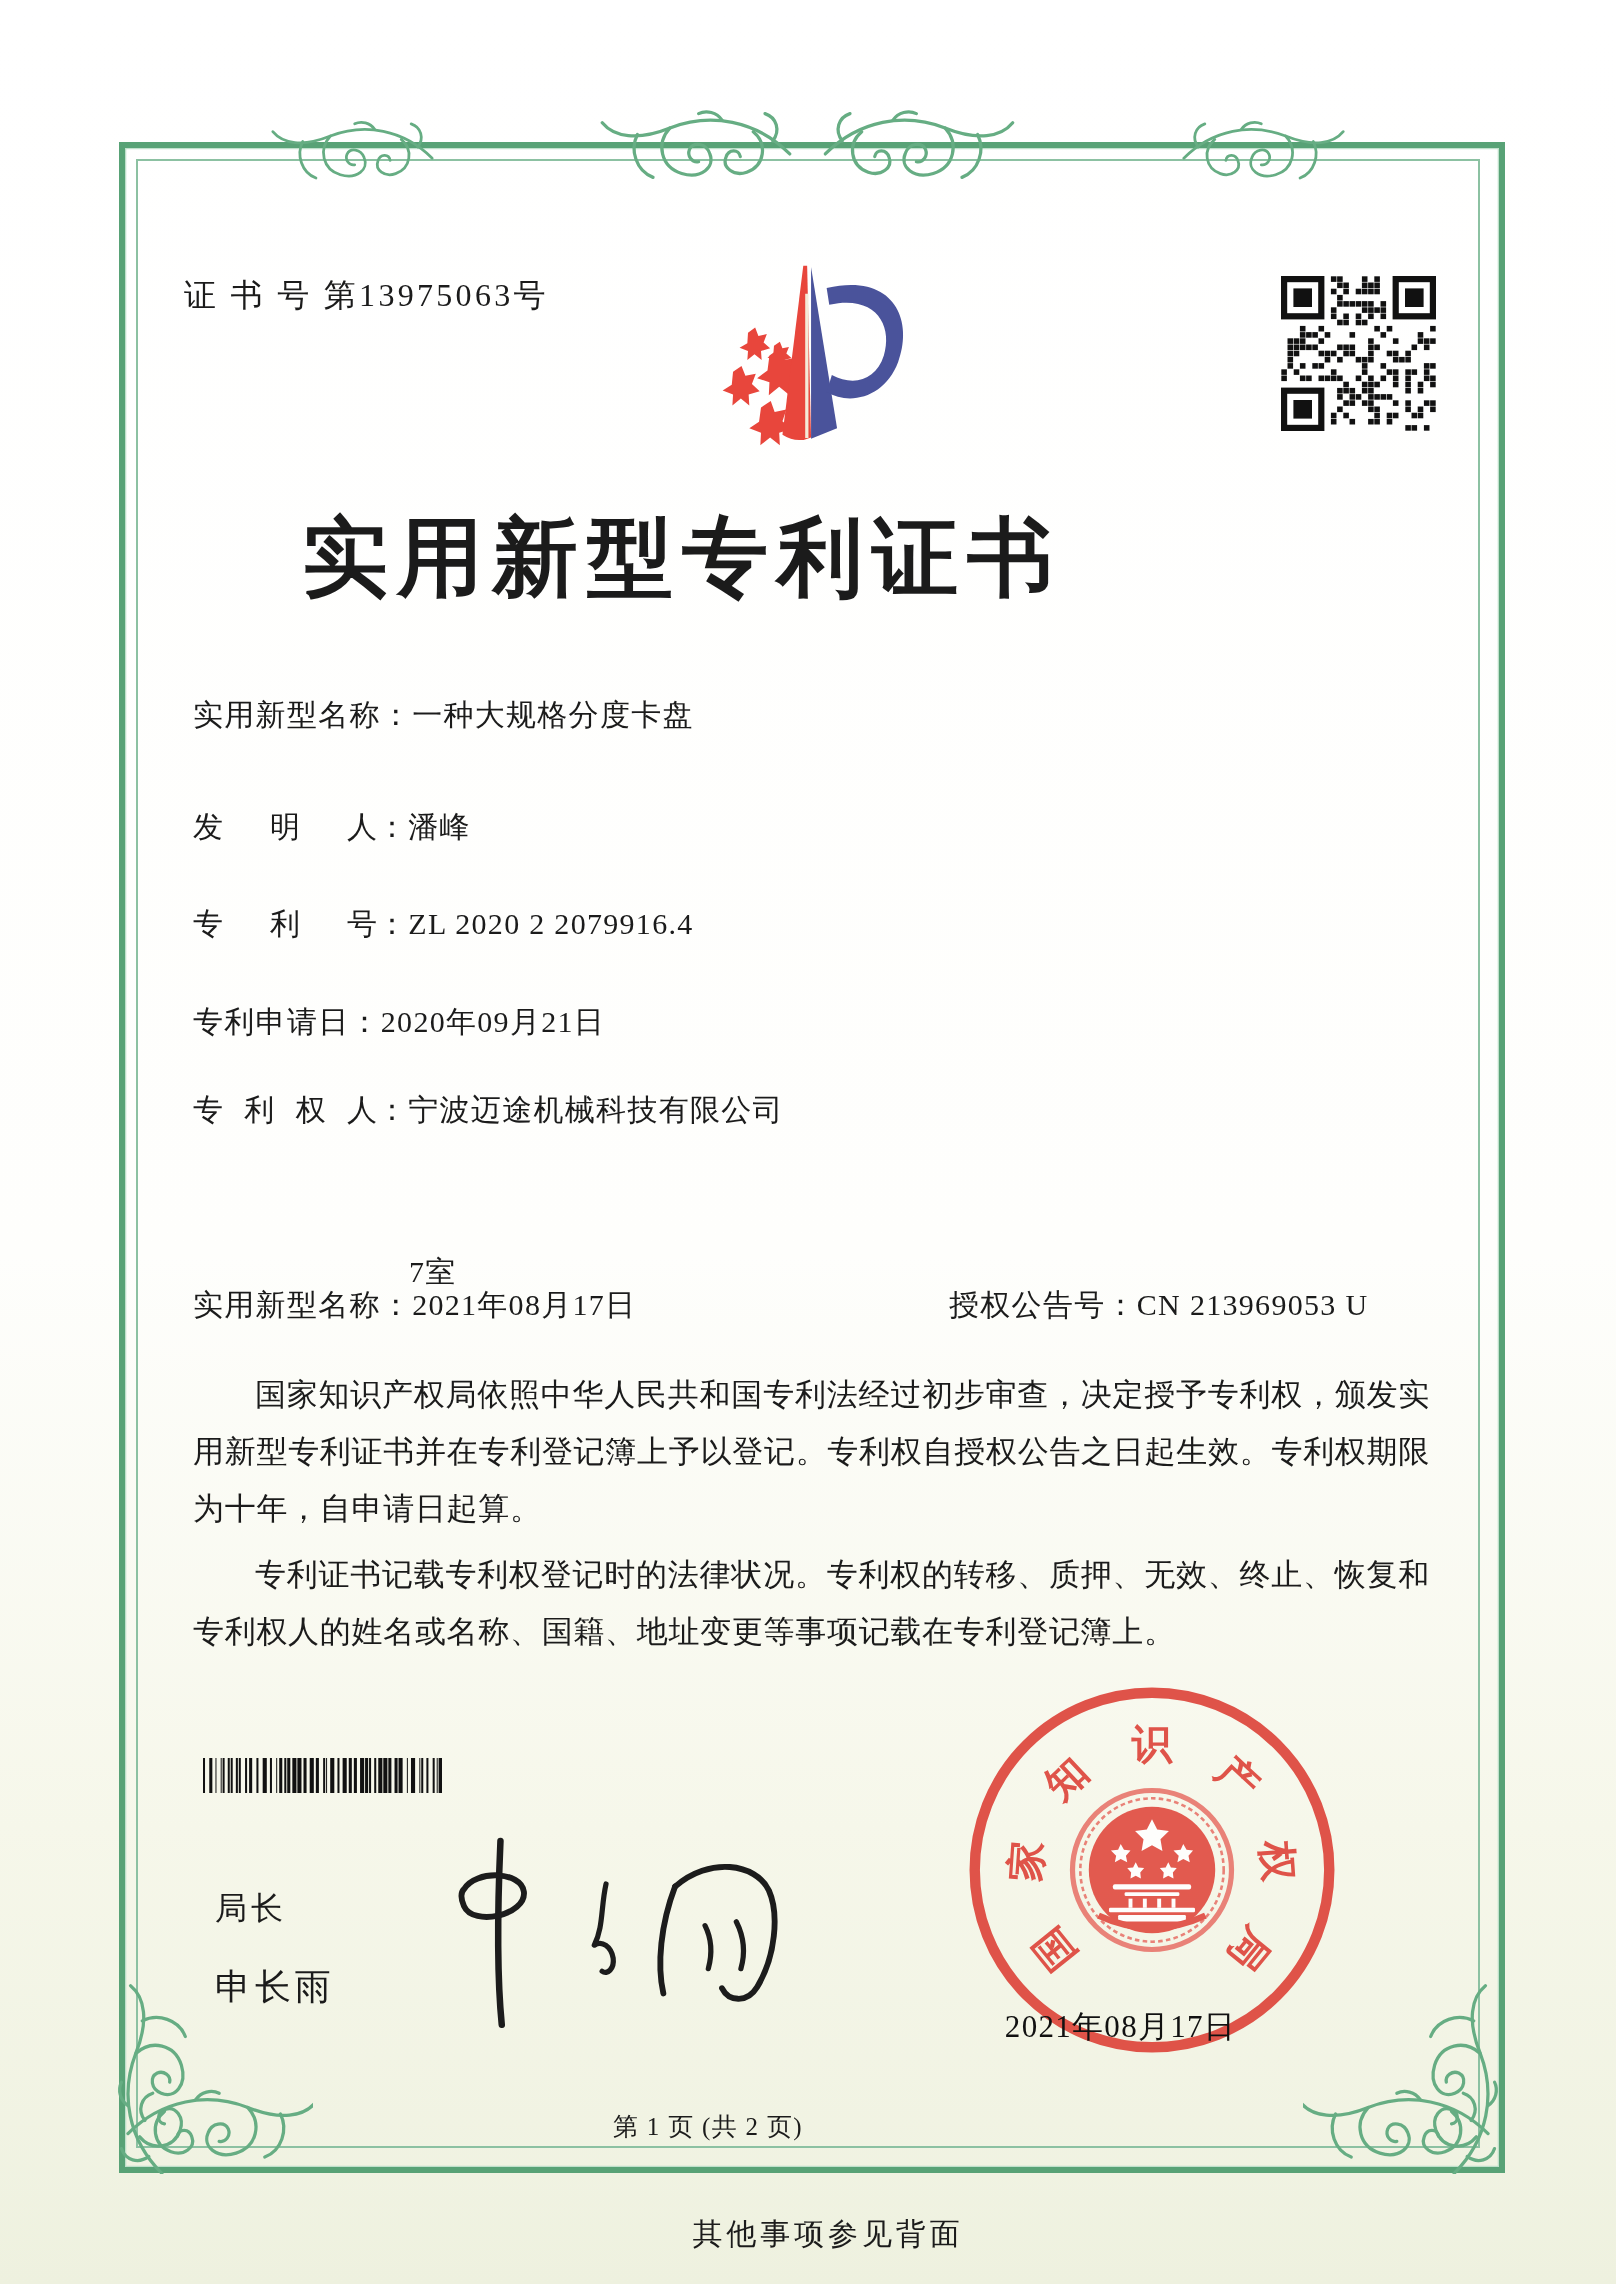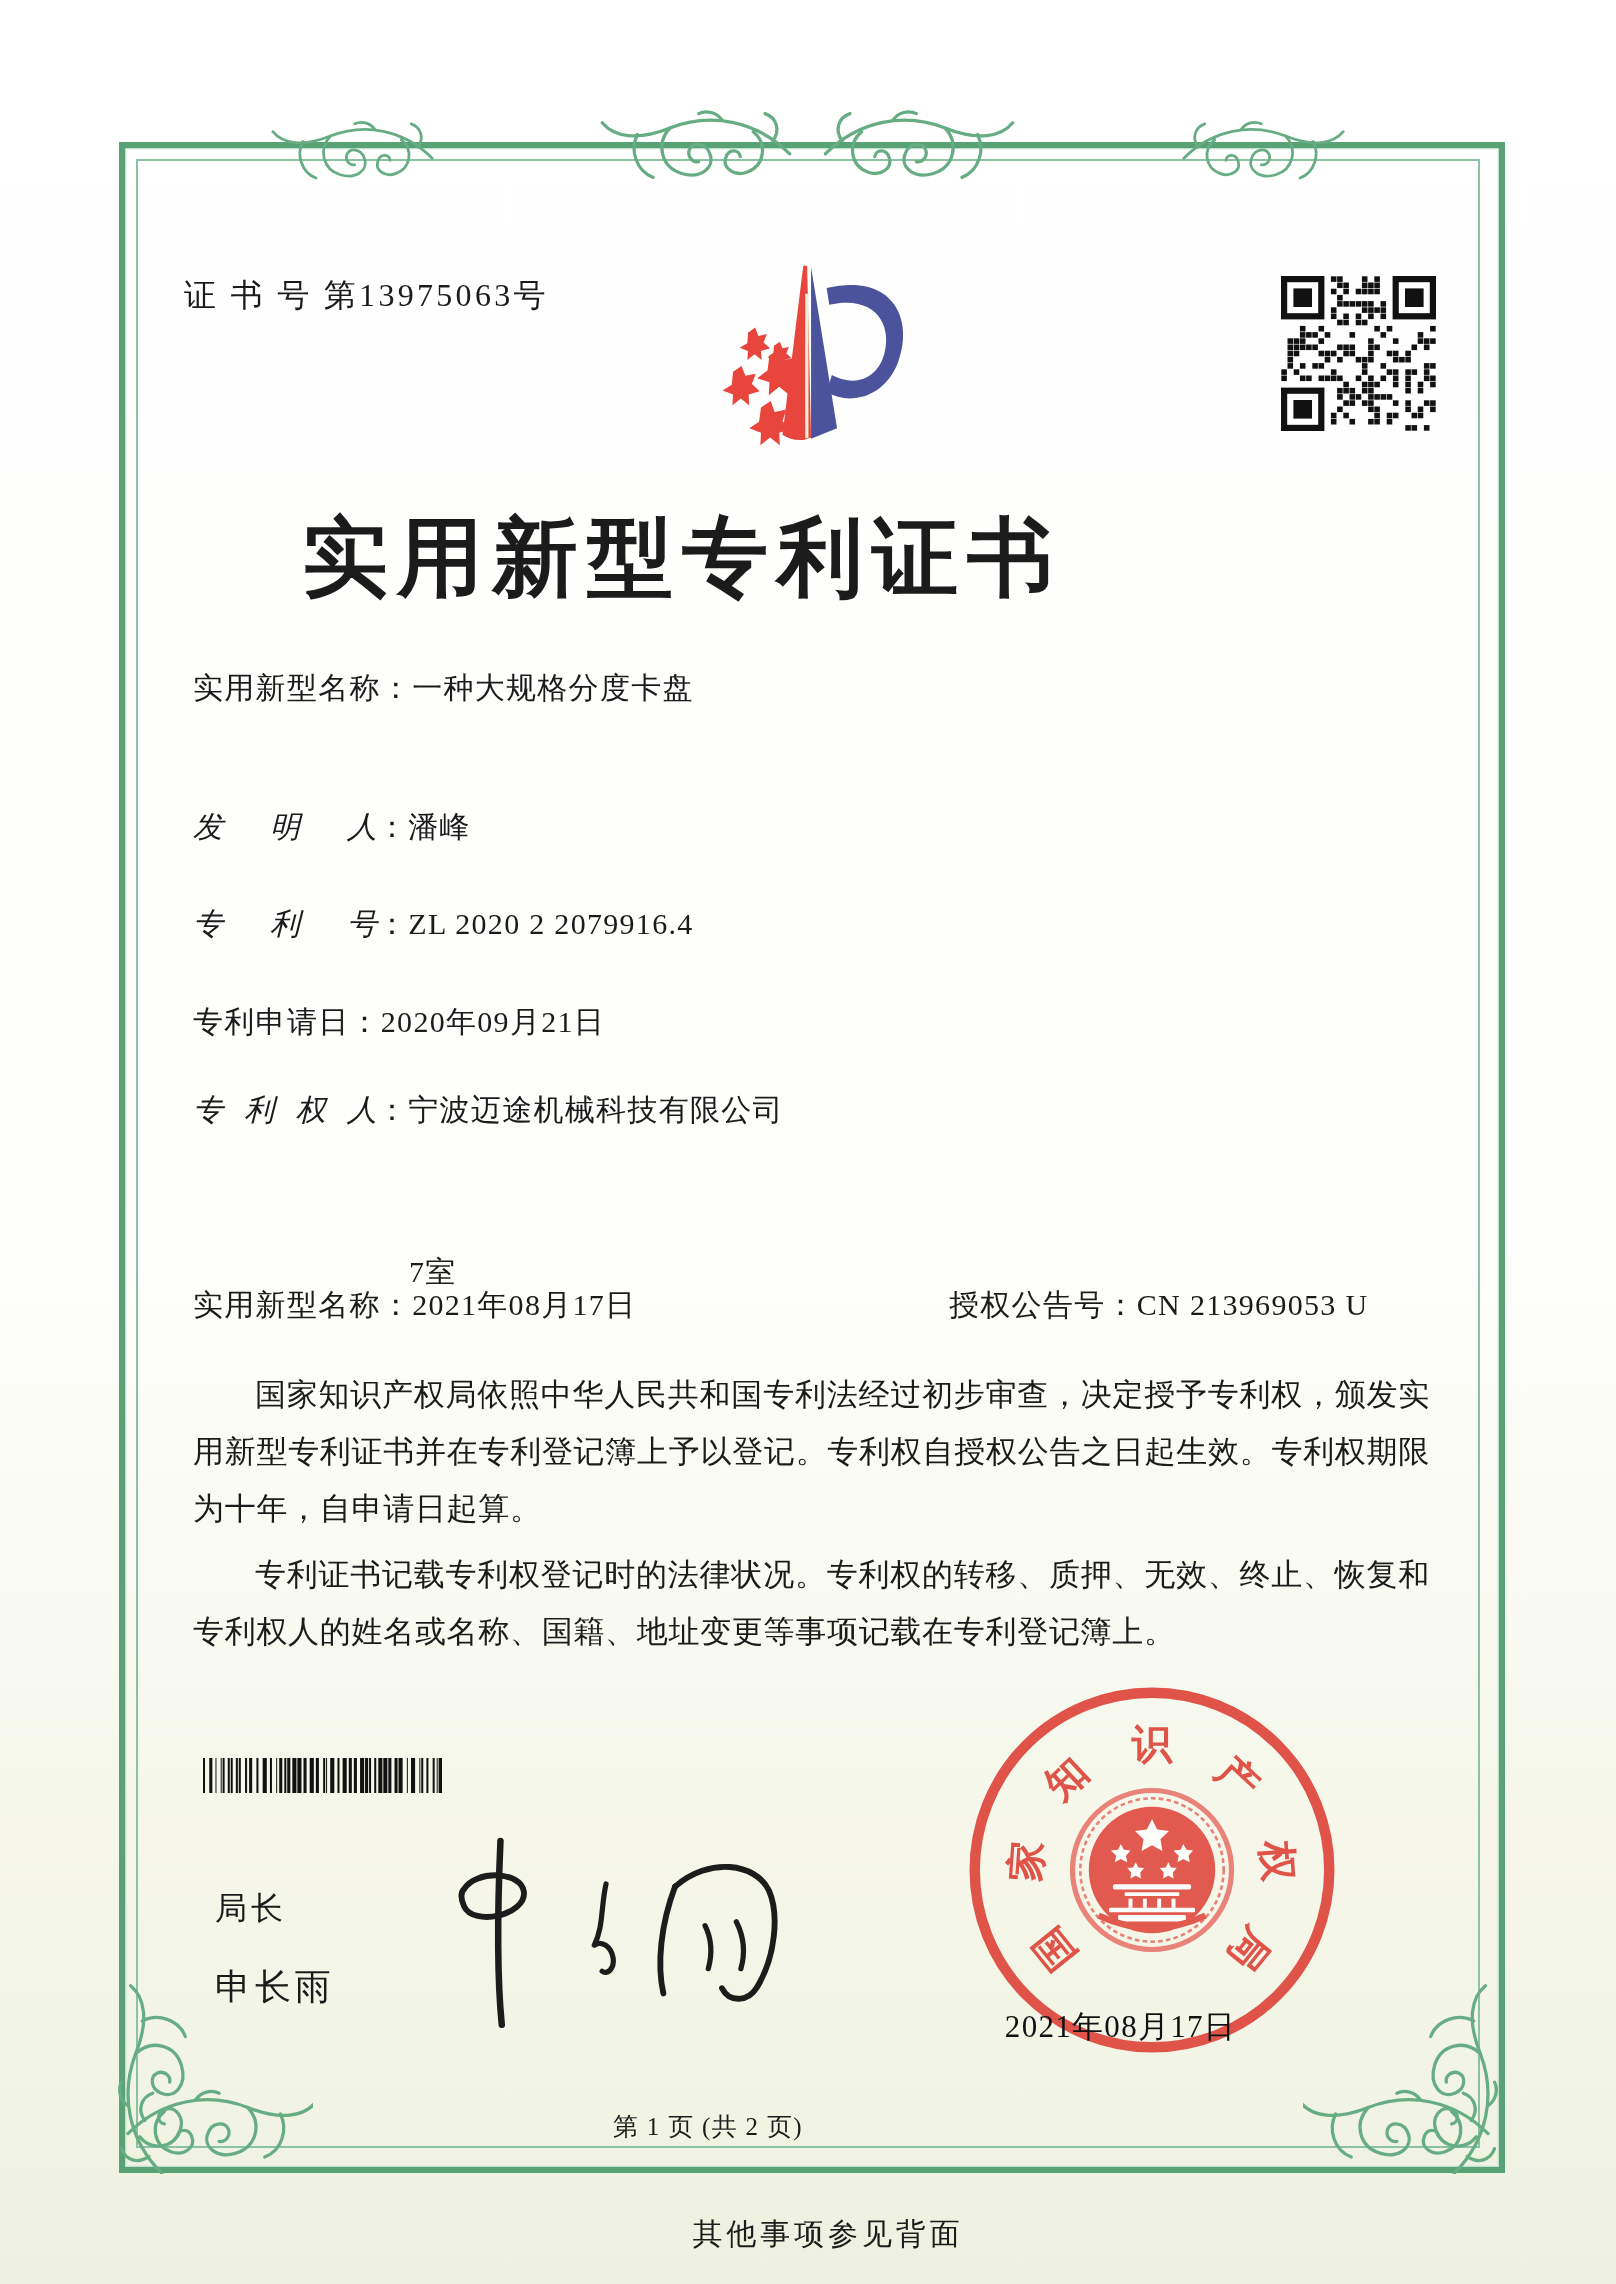--- a/index.html
+++ b/index.html
@@ -16,21 +16,21 @@
   .orn{position:absolute;color:#66ad83;}
   
   .cert-no{position:absolute;left:184px;top:274px;font-size:32px;letter-spacing:3.3px;}
   .logo{position:absolute;left:699px;top:258px;width:215px;height:195px;}
   .qr{position:absolute;left:1281px;top:276px;width:155px;height:155px;}
   .title{position:absolute;left:0;top:500px;width:1364px;text-align:center;
     font-size:86px;font-weight:900;letter-spacing:9px;}
   
   .row{position:absolute;left:193px;font-size:30px;white-space:nowrap;letter-spacing:1.3px;}
   .lab{display:inline-block;vertical-align:top;}
-  .lab.spread{width:184px;text-align:justify;text-align-last:justify;letter-spacing:0;font-style:italic;}
+  .lab.spread{width:184px;text-align:justify;text-align-last:justify;letter-spacing:0;}
   .colon{display:inline-block;}
   .val{letter-spacing:1.3px;}
   .addr2{position:absolute;left:409px;top:1252px;font-size:30px;letter-spacing:1.3px;}
   .grant2{position:absolute;left:756px;top:0;}
   
   .paras{position:absolute;left:193px;top:1366px;width:1237px;font-size:31px;
     line-height:57px;text-align:justify;letter-spacing:0.7px;}
   .paras p{margin:0 0 9px 0;text-indent:2em;}
   
   .barcode{position:absolute;left:203px;top:1758px;width:239px;height:35px;}
@@ -288,21 +288,21 @@
       <rect x="180" y="0" width="70" height="70" fill="#111"></rect>
       <rect x="190" y="10" width="50" height="50" fill="#fff"></rect>
       <rect x="200" y="20" width="30" height="30" fill="#111"></rect>
       <rect x="0" y="180" width="70" height="70" fill="#111"></rect>
       <rect x="10" y="190" width="50" height="50" fill="#fff"></rect>
       <rect x="20" y="200" width="30" height="30" fill="#111"></rect>
     </svg>
 
   <div class="title">实用新型专利证书</div>
 
-  <div class="row" style="top:668px">
+  <div class="row" style="top:695px">
     <span class="lab">实用新型名称</span><span class="colon">：</span><span class="val">一种大规格分度卡盘</span>
   </div>
   <div class="row" style="top:807px">
     <span class="lab spread">发明人</span><span class="colon">：</span><span class="val">潘峰</span>
   </div>
   <div class="row" style="top:904px">
     <span class="lab spread">专利号</span><span class="colon">：</span><span class="val">ZL 2020 2 2079916.4</span>
   </div>
   <div class="row" style="top:1002px">
     <span class="lab">专利申请日</span><span class="colon">：</span><span class="val">2020年09月21日</span>

